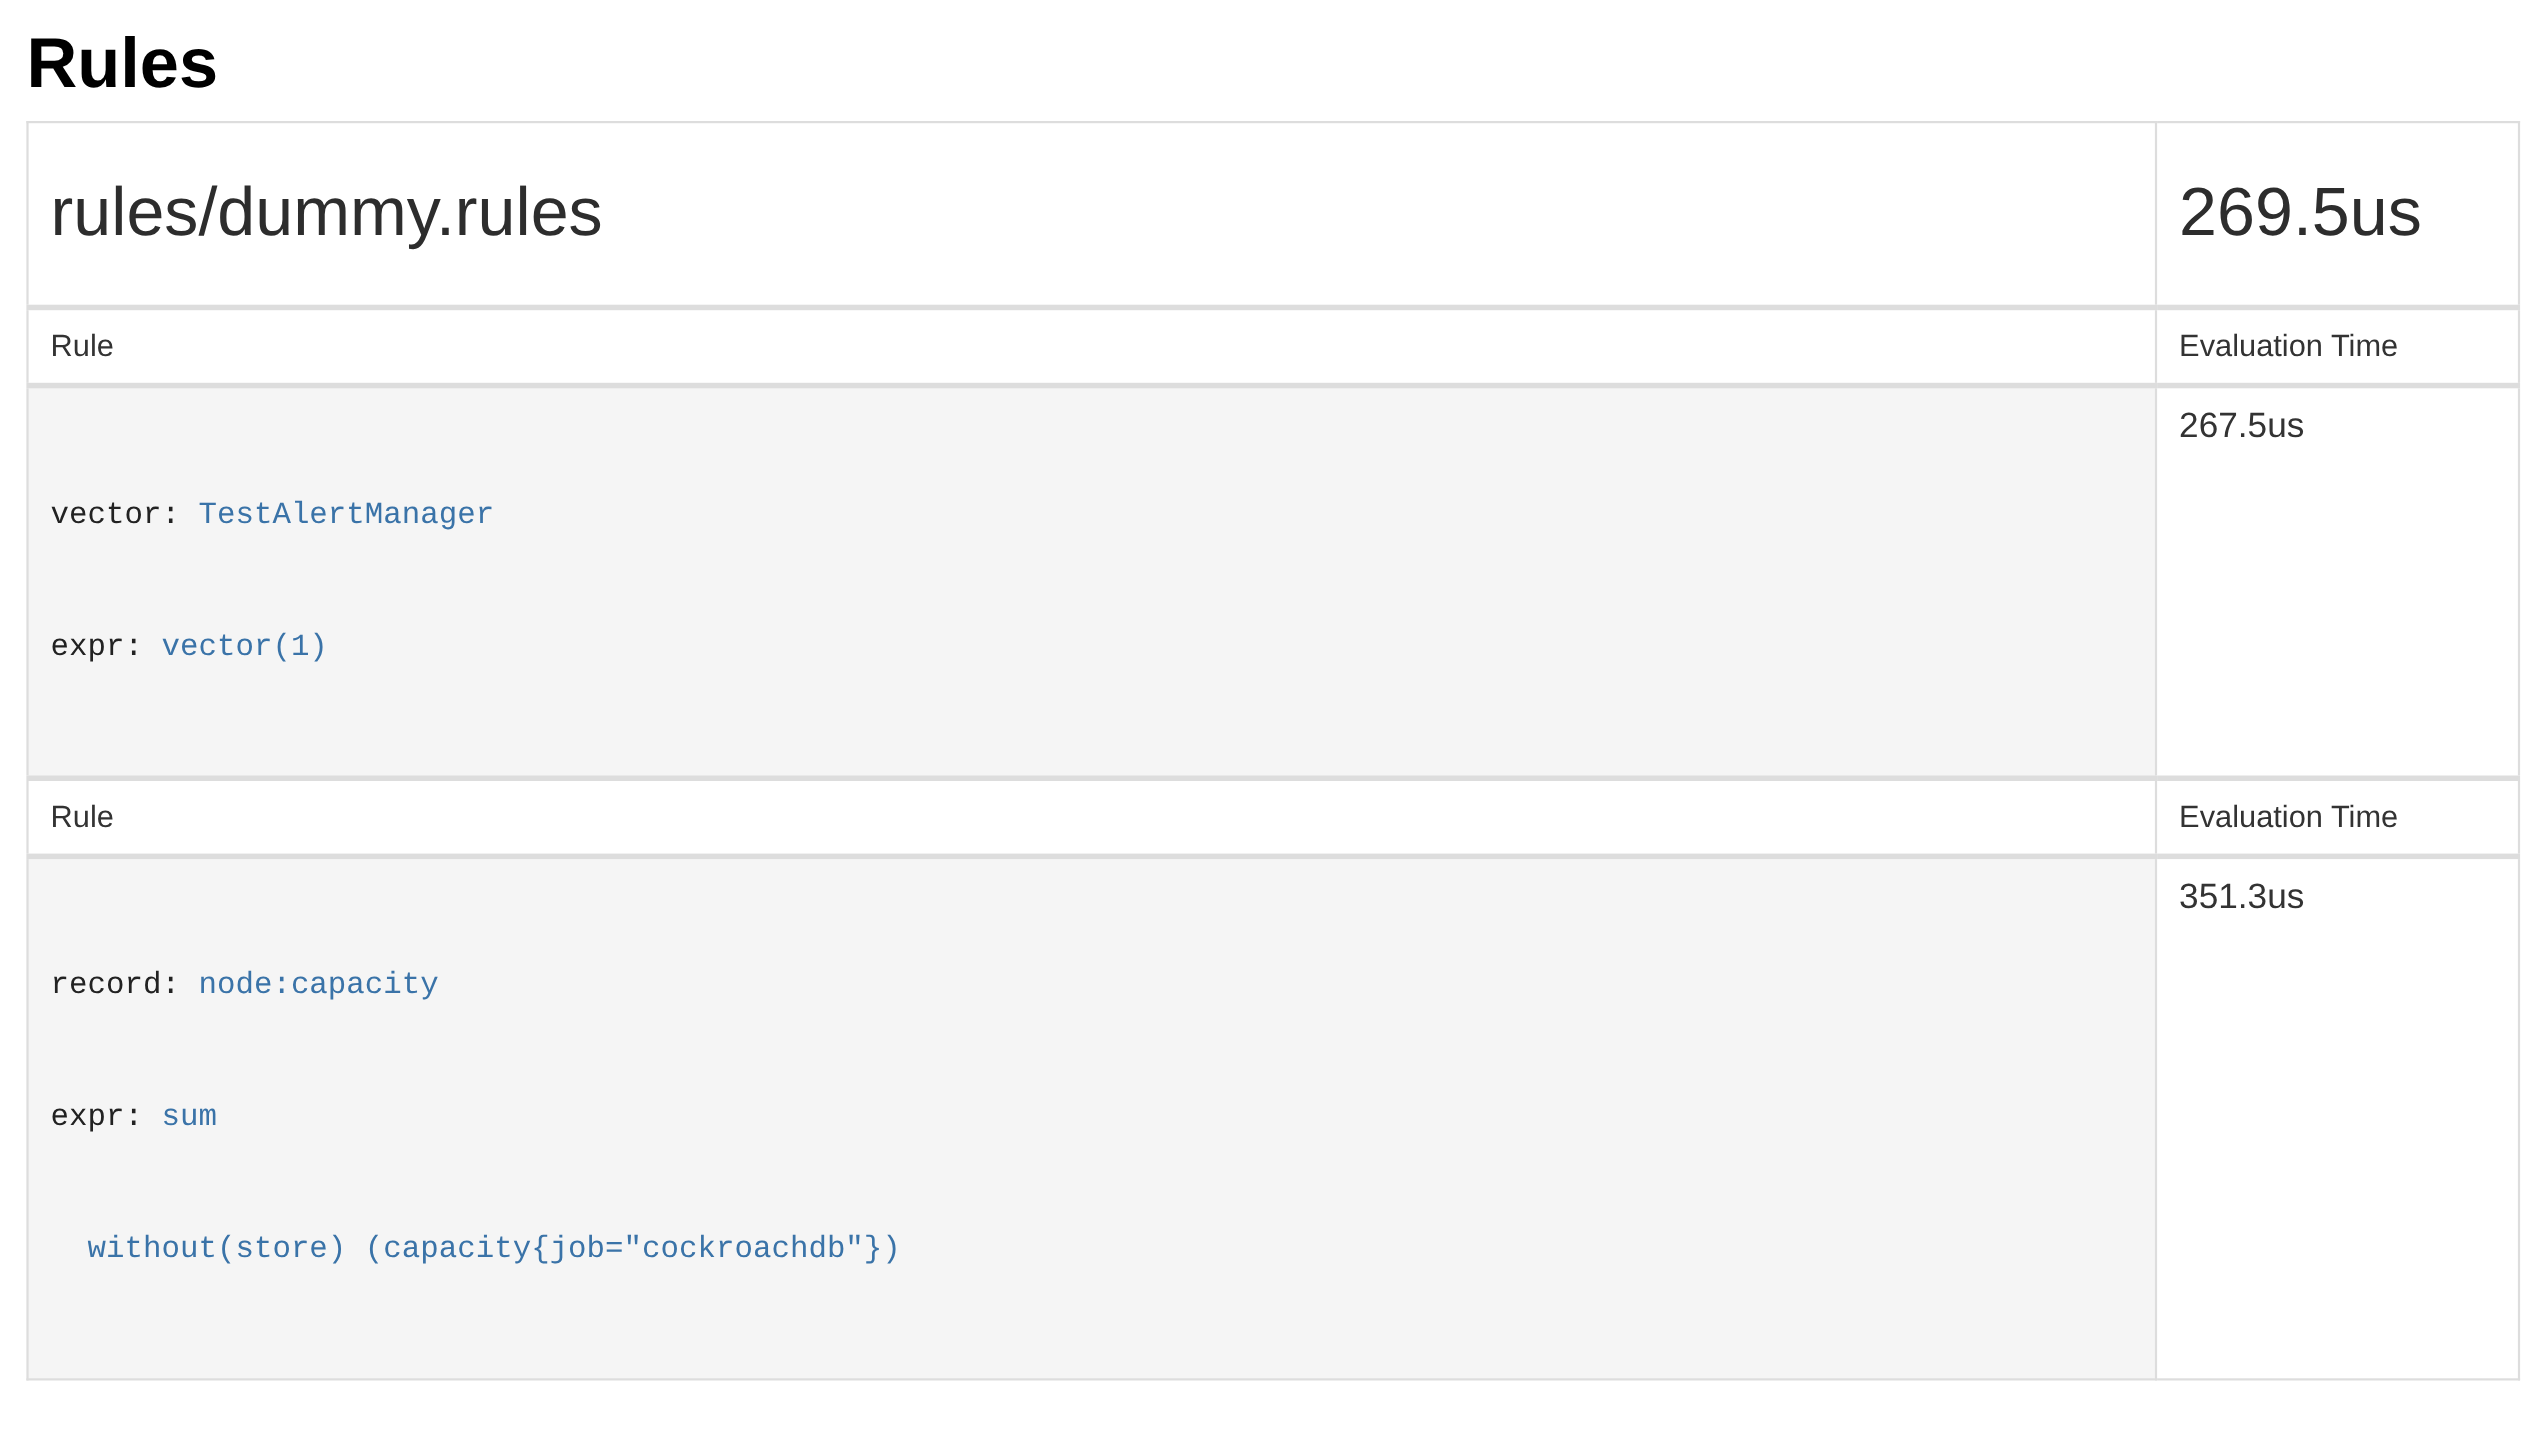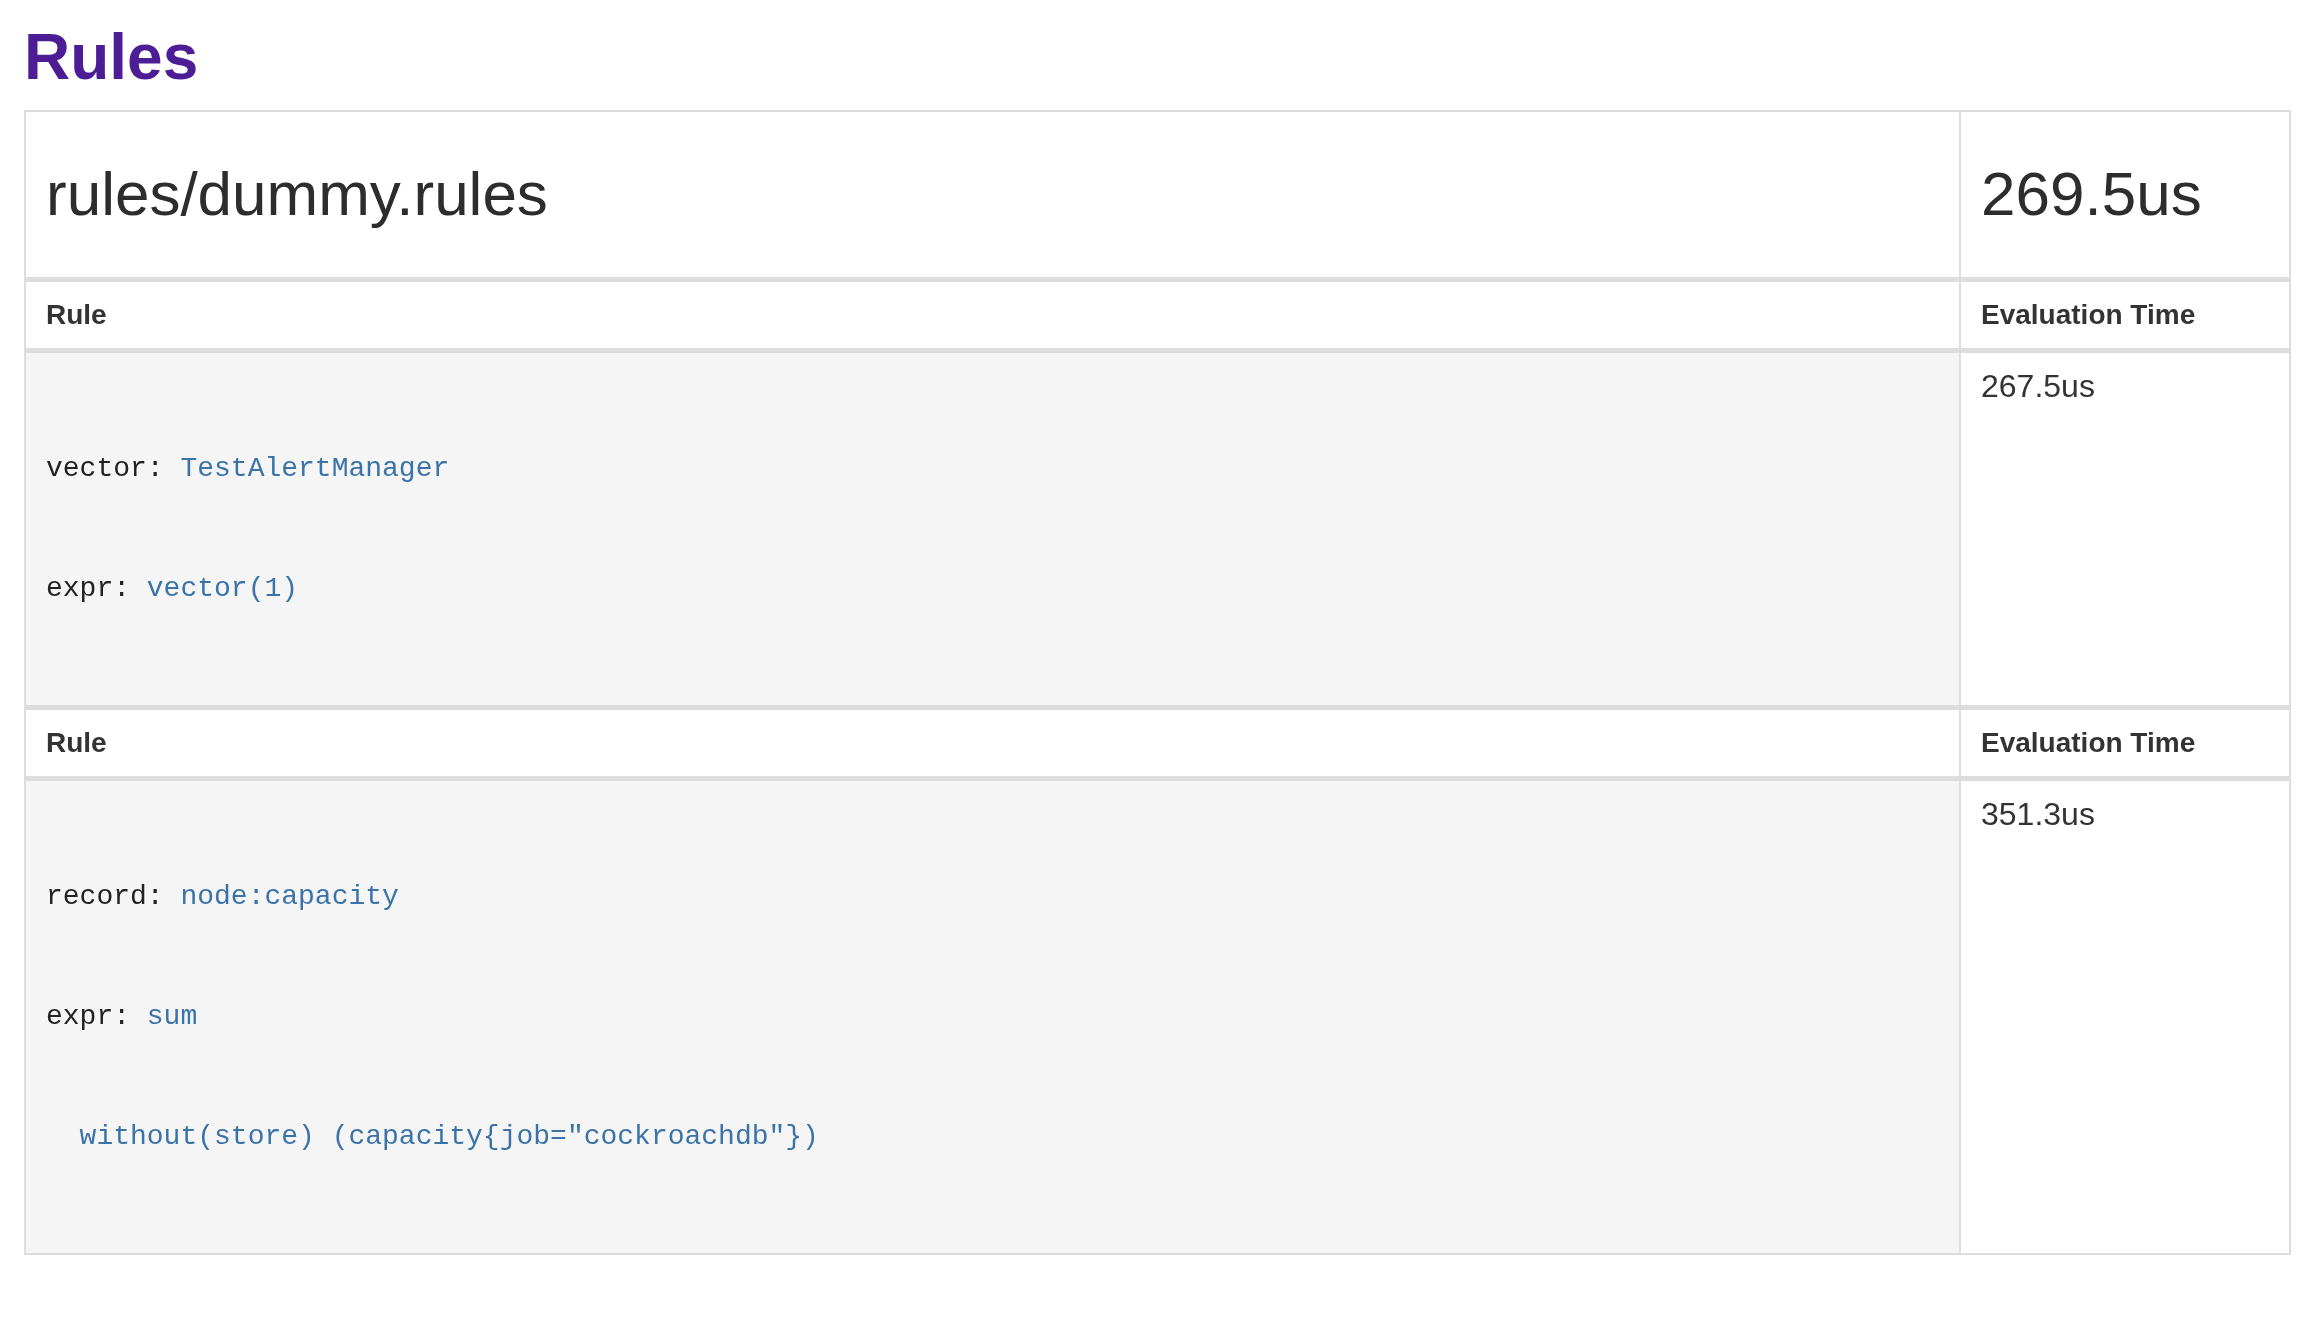--- a/index.html
+++ b/index.html
@@ -13,21 +13,21 @@
     overflow: hidden;
     box-sizing: border-box;
     padding: 22px 25px 0 24px;
     font-family: "Liberation Sans", sans-serif;
     color: #333333;
   }
   .page-title {
     font-size: 64px;
     line-height: 70px;
     font-weight: 700;
-    color: #4c1d95;
+    color: #000000;
     margin: 0 0 18px 0;
   }
   table.rules-table {
     width: 100%;
     border-collapse: collapse;
     table-layout: fixed;
   }
   col.col-eval { width: 330px; }
   .rules-table td, .rules-table th {
     border: 2px solid #dddddd;
@@ -47,21 +47,21 @@
     line-height: 68px;
     font-weight: 400;
     color: #2d2d2d;
     white-space: nowrap;
     overflow: hidden;
   }
   .rules-table th {
     padding: 17px 20px;
     font-size: 28px;
     line-height: 32px;
-    font-weight: 700;
+    font-weight: 400;
     color: #333333;
     background: #ffffff;
   }
   .rule-cell {
     background: #f5f5f5;
     padding: 16px 20px;
   }
   .eval-cell {
     background: #ffffff;
     padding: 17px 20px;

